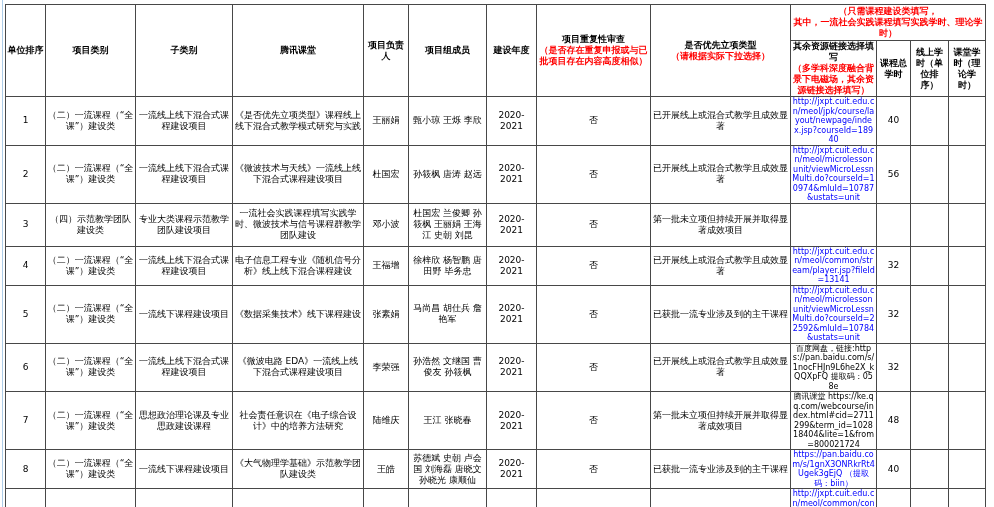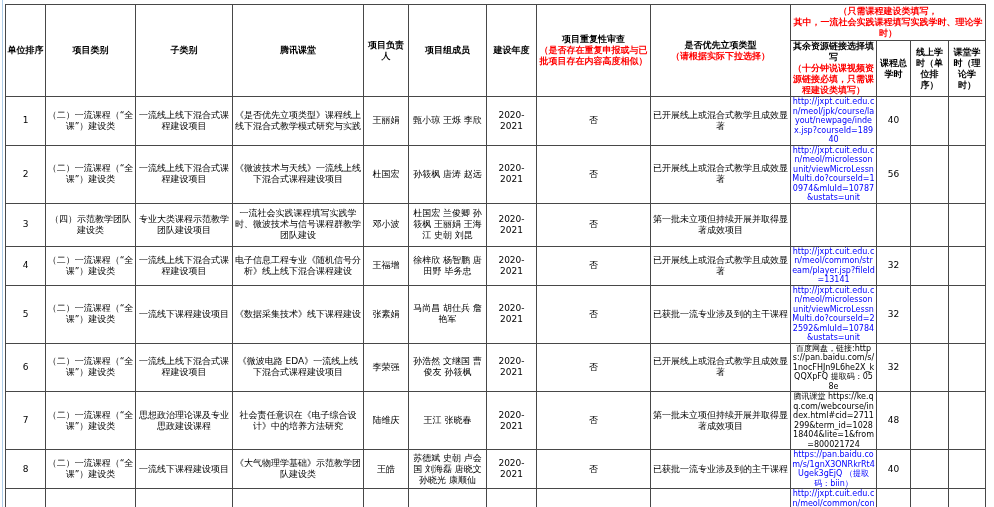--- a/index.html
+++ b/index.html
@@ -85,21 +85,21 @@
         <div class="note-red">（请根据实际下拉选择）</div>
       </th>
       <th colspan="4">
         <div class="group-note">（只需课程建设类填写，
 其中，一流社会实践课程填写实践学时、理论学时）</div>
       </th>
     </tr>
     <tr class="h2">
       <th>
         <div>其余资源链接选择填写</div>
-        <div class="note-red">（十分钟说课视频资源链接必填，只需课程建设类填写）</div>
+        <div class="note-red">（多学科深度融合背景下电磁场，其余资源链接选择填写）</div>
       </th>
       <th>课程总学时</th>
       <th>线上学时（单位排序）</th>
       <th>课堂学时（理论学时）</th>
     </tr>
   </thead>
   <tbody>
   <tr>
     <td>1</td>
     <td>（二）一流课程（“全课”）建设类</td>

